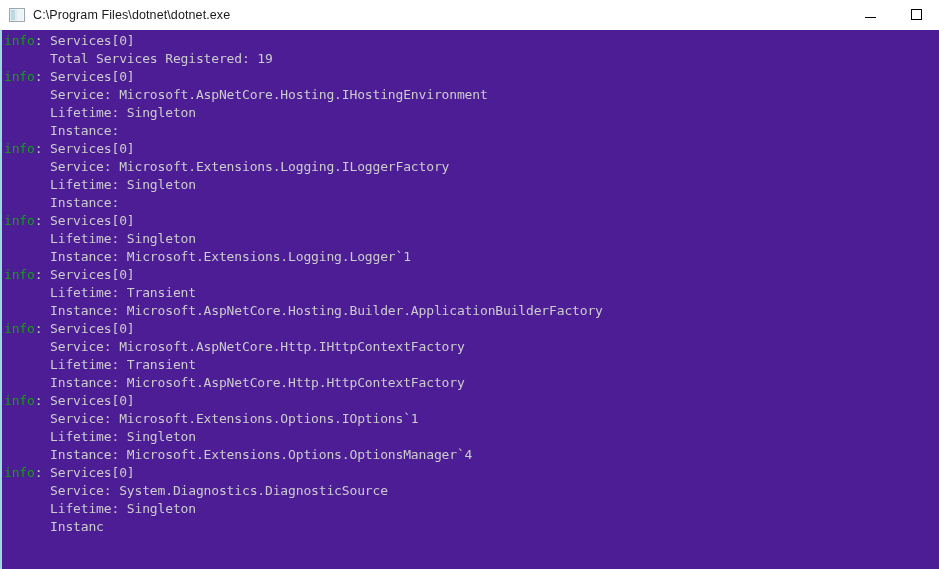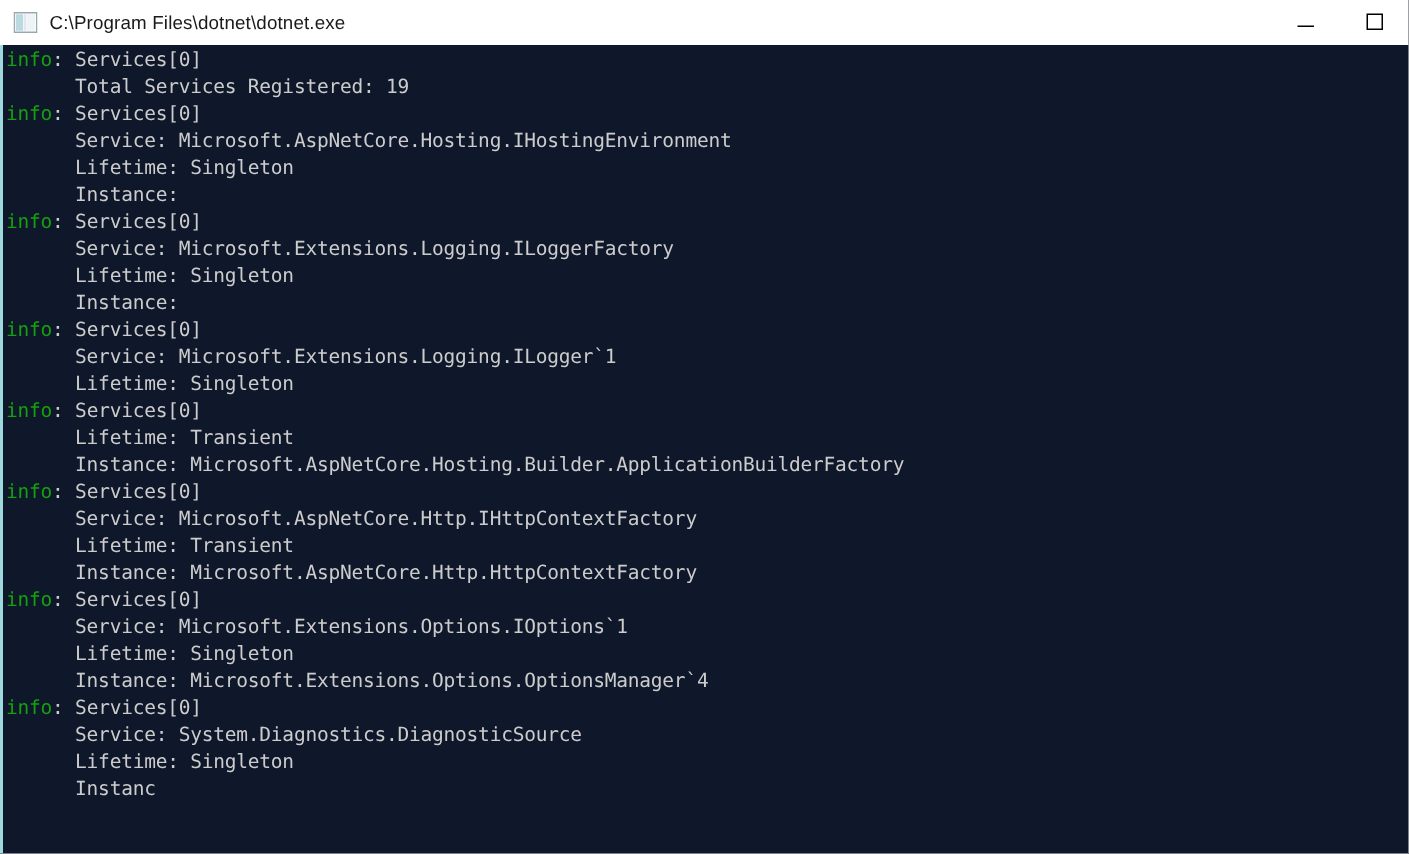--- a/index.html
+++ b/index.html
@@ -89,21 +89,21 @@
     box-sizing: border-box;
   }
 
   
   .console {
     position: absolute;
     top: 30px;
     left: 0;
     width: 939px;
     height: 539px;
-    background: #0f172a;
+    background: #4c1d95;
     overflow: hidden;
     border-left: 2px solid #9fd9e0;
     box-sizing: border-box;
   }
 
   .console-inner {
     padding: 2px 0 0 2px;
   }
 
   .line {
@@ -155,22 +155,22 @@
         <div class="line"><span>      Total Services Registered: 19</span></div>
         <div class="line"><span class="sev">info</span><span class="punct">: </span><span>Services[0]</span></div>
         <div class="line"><span>      Service: Microsoft.AspNetCore.Hosting.IHostingEnvironment</span></div>
         <div class="line"><span>      Lifetime: Singleton</span></div>
         <div class="line"><span>      Instance:</span></div>
         <div class="line"><span class="sev">info</span><span class="punct">: </span><span>Services[0]</span></div>
         <div class="line"><span>      Service: Microsoft.Extensions.Logging.ILoggerFactory</span></div>
         <div class="line"><span>      Lifetime: Singleton</span></div>
         <div class="line"><span>      Instance:</span></div>
         <div class="line"><span class="sev">info</span><span class="punct">: </span><span>Services[0]</span></div>
-        <div class="line"><span>      Service: Microsoft.Extensions.Logging.ILogger`1</span></div>
         <div class="line"><span>      Lifetime: Singleton</span></div>
+        <div class="line"><span>      Instance: Microsoft.Extensions.Logging.Logger`1</span></div>
         <div class="line"><span class="sev">info</span><span class="punct">: </span><span>Services[0]</span></div>
         <div class="line"><span>      Lifetime: Transient</span></div>
         <div class="line"><span>      Instance: Microsoft.AspNetCore.Hosting.Builder.ApplicationBuilderFactory</span></div>
         <div class="line"><span class="sev">info</span><span class="punct">: </span><span>Services[0]</span></div>
         <div class="line"><span>      Service: Microsoft.AspNetCore.Http.IHttpContextFactory</span></div>
         <div class="line"><span>      Lifetime: Transient</span></div>
         <div class="line"><span>      Instance: Microsoft.AspNetCore.Http.HttpContextFactory</span></div>
         <div class="line"><span class="sev">info</span><span class="punct">: </span><span>Services[0]</span></div>
         <div class="line"><span>      Service: Microsoft.Extensions.Options.IOptions`1</span></div>
         <div class="line"><span>      Lifetime: Singleton</span></div>

